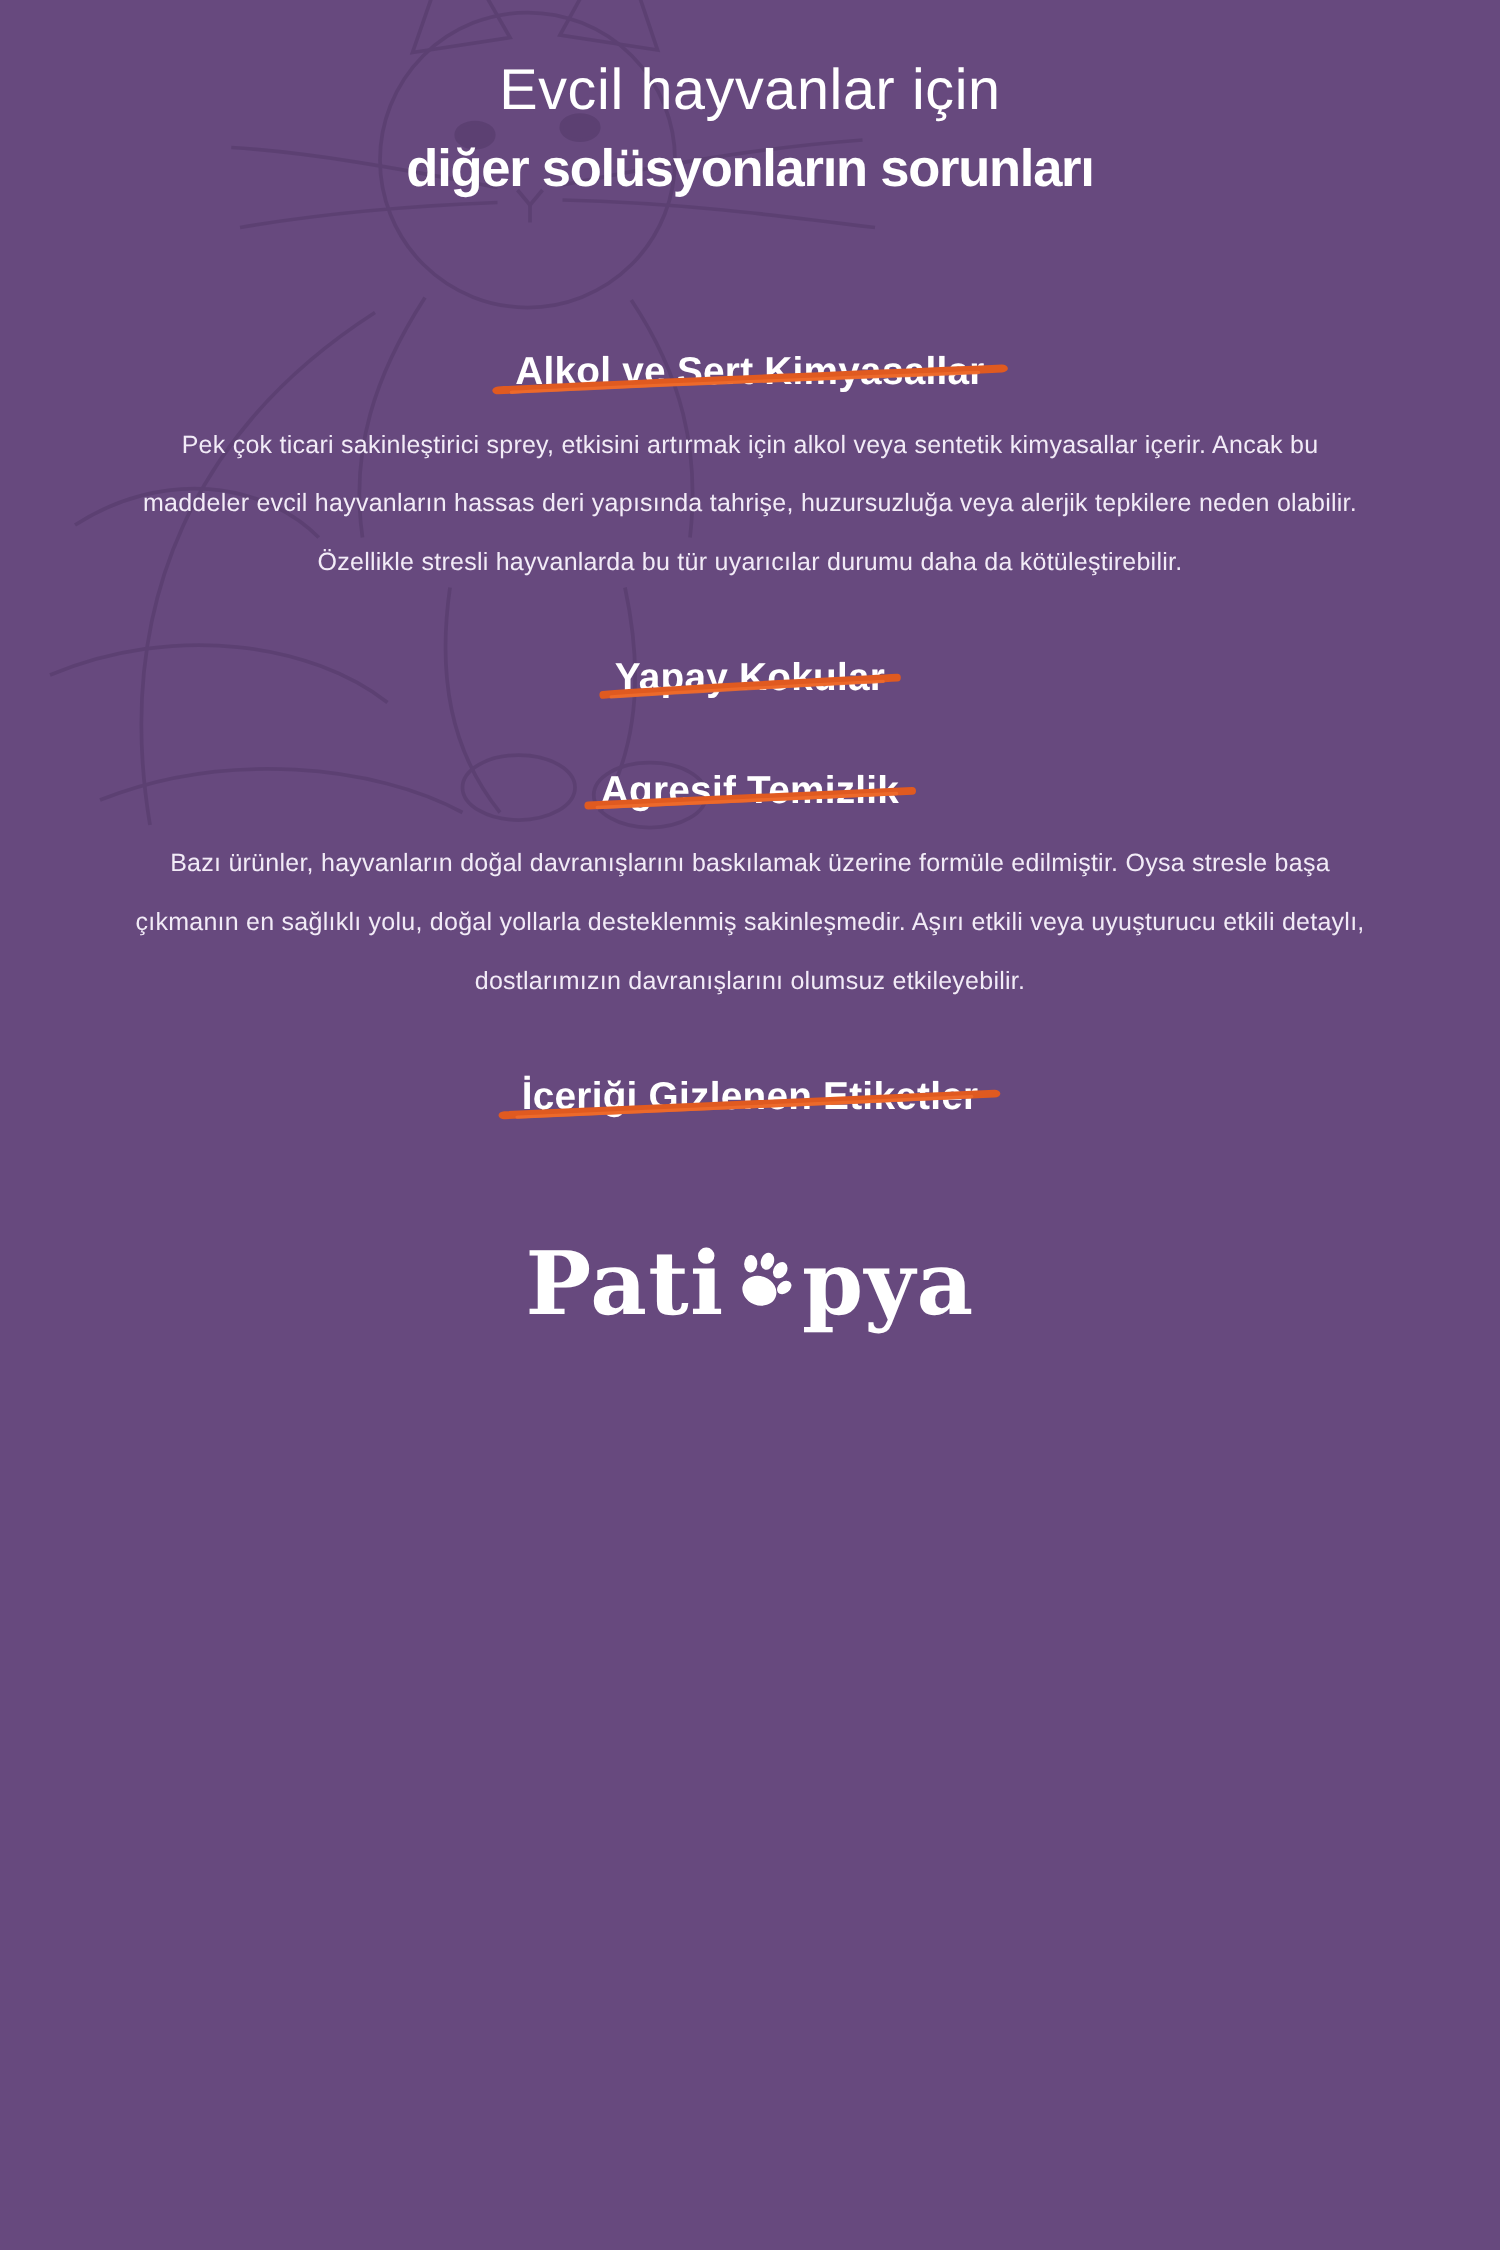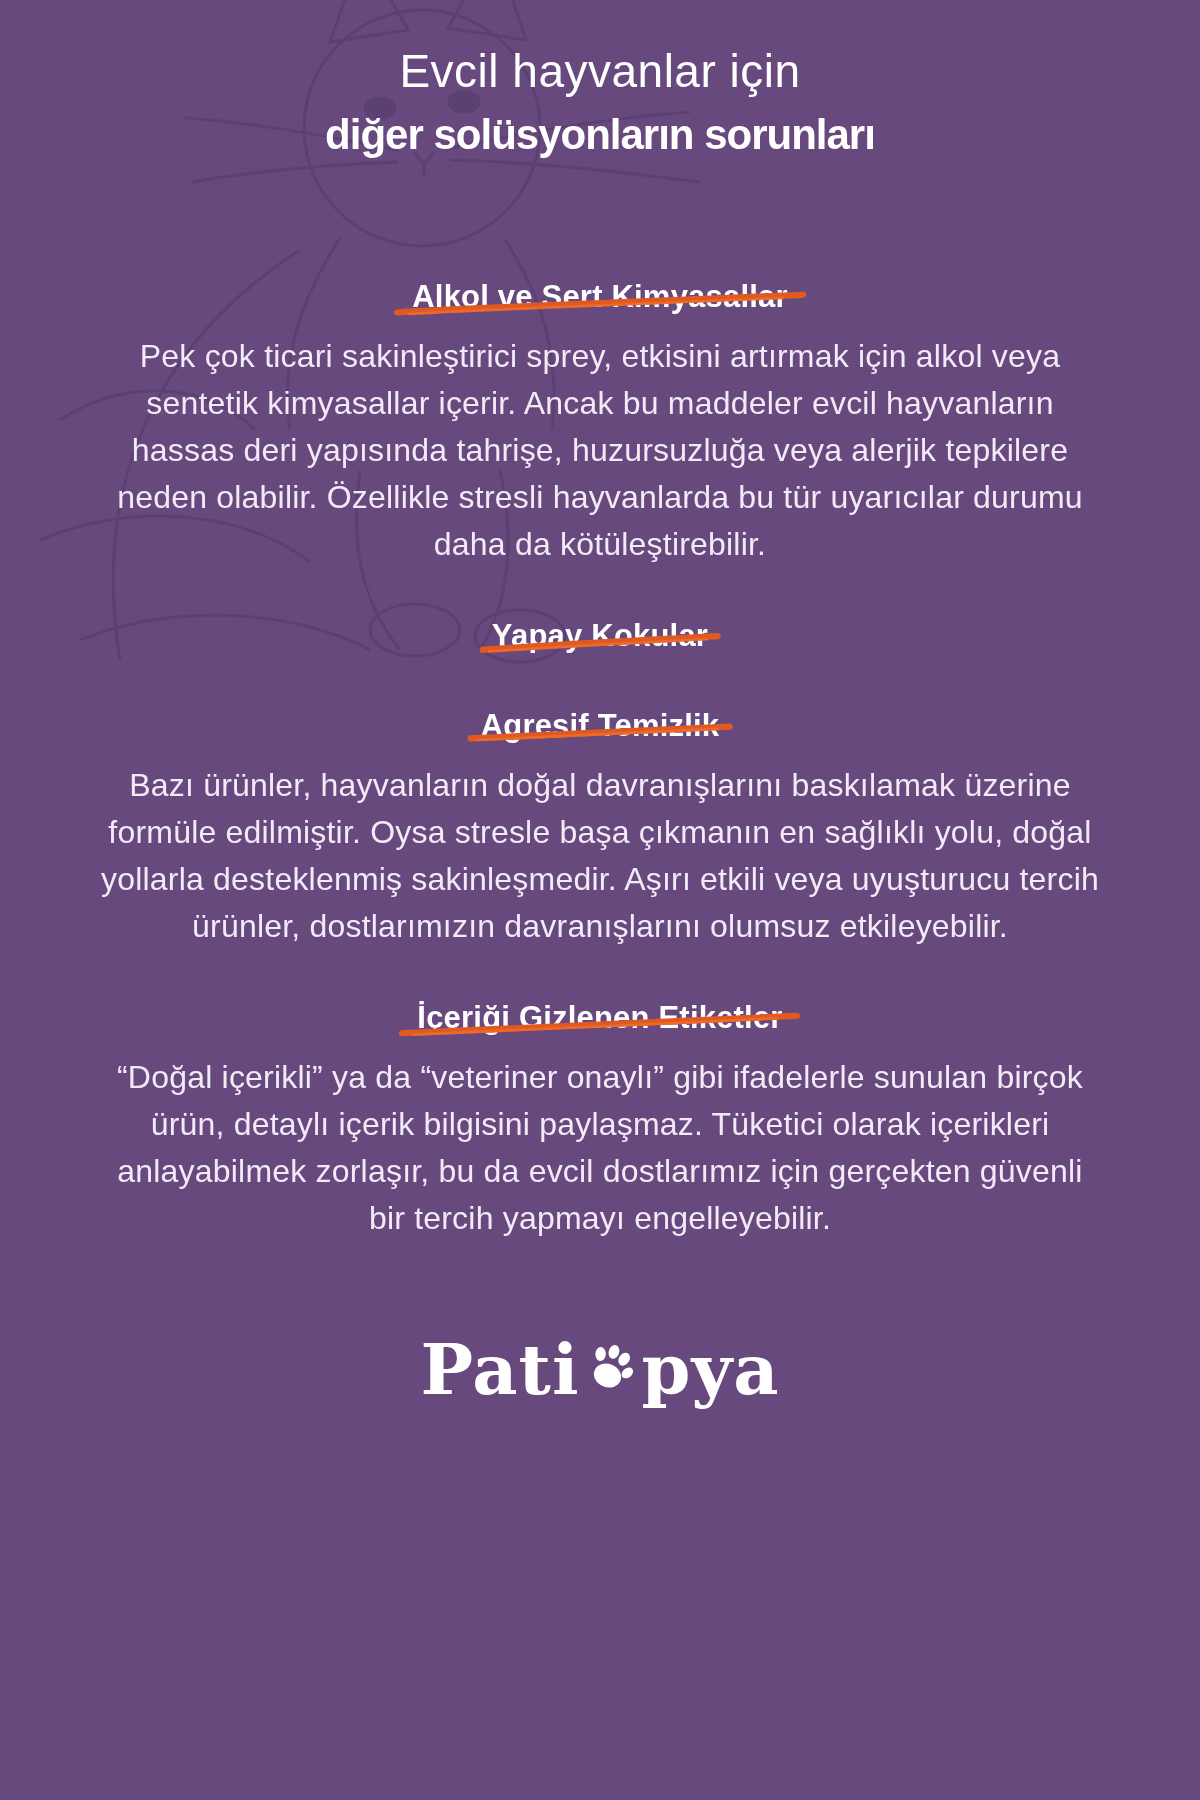--- a/index.html
+++ b/index.html
@@ -41,21 +41,21 @@
   .strike{
     position:absolute;left:-4%;top:46%;
     width:108%;height:18px;
     transform:rotate(-1.6deg);
     overflow:visible;
   }
   .strike path{fill:none;stroke-linecap:round;}
   p{
     margin:14px auto 0 auto;
     width:1000px;
-    font-size:32px;line-height:47px;font-weight:400;
+    font-size:20px;line-height:47px;font-weight:400;
     color:#f2ebf7;
     letter-spacing:0.2px;
   }
   footer{margin-top:88px;}
   .logo{
     display:inline-flex;align-items:center;justify-content:flex-start;
     font-family:"DejaVu Serif", serif;
     font-weight:700;font-size:70px;line-height:80px;
     letter-spacing:1px;color:#ffffff;
   }
@@ -128,34 +128,33 @@
       <section>
         <h2>
           <span class="strike-wrap">
             <span>Agresif Temizlik</span>
             <svg class="strike" viewBox="0 0 300 20" preserveAspectRatio="none">
               <path d="M4 12 C 70 10, 170 9, 296 7" stroke="#E05A20" stroke-width="7"></path>
               <path d="M12 14 C 90 12, 190 11, 282 9" stroke="#EF6C2D" stroke-width="3" opacity="0.85"></path>
             </svg>
           </span>
         </h2>
-        <p>Bazı ürünler, hayvanların doğal davranışlarını baskılamak üzerine formüle edilmiştir. Oysa stresle başa çıkmanın en sağlıklı yolu, doğal yollarla desteklenmiş sakinleşmedir. Aşırı etkili veya uyuşturucu tercih ürünler, dostlarımızın davranışlarını olumsuz etkileyebilir.</p>
+        <p>Bazı ürünler, hayvanların doğal davranışlarını baskılamak üzerine formüle edilmiştir. Oysa stresle başa çıkmanın en sağlıklı yolu, doğal yollarla desteklenmiş sakinleşmedir. Aşırı etkili veya uyuşturucu etkili detaylı, dostlarımızın davranışlarını olumsuz etkileyebilir.</p>
       </section>
 
       <section>
         <h2>
           <span class="strike-wrap">
             <span>İçeriği Gizlenen Etiketler</span>
             <svg class="strike" viewBox="0 0 300 20" preserveAspectRatio="none">
               <path d="M4 13 C 70 11, 170 9, 296 6" stroke="#E05A20" stroke-width="7"></path>
               <path d="M12 15 C 90 13, 190 11, 282 8" stroke="#EF6C2D" stroke-width="3" opacity="0.85"></path>
             </svg>
           </span>
         </h2>
-        <p>“Doğal içerikli” ya da “veteriner onaylı” gibi ifadelerle sunulan birçok ürün, detaylı içerik bilgisini paylaşmaz. Tüketici olarak içerikleri anlayabilmek zorlaşır, bu da evcil dostlarımız için gerçekten güvenli bir tercih yapmayı engelleyebilir.</p>
       </section>
 
     </main>
 
     <footer>
       <div class="logo">
         <span>Pati</span>
         <svg class="paw" viewBox="0 0 100 100">
           <g transform="rotate(22 50 50)">
             <ellipse cx="50" cy="66" rx="24" ry="20"></ellipse>

